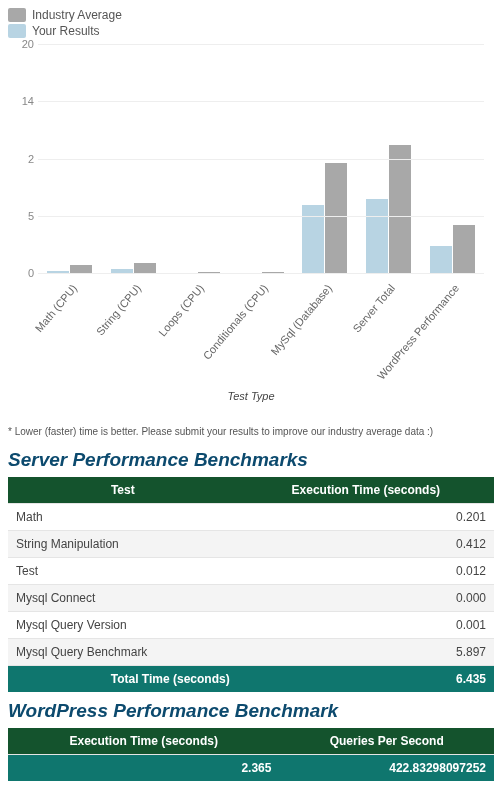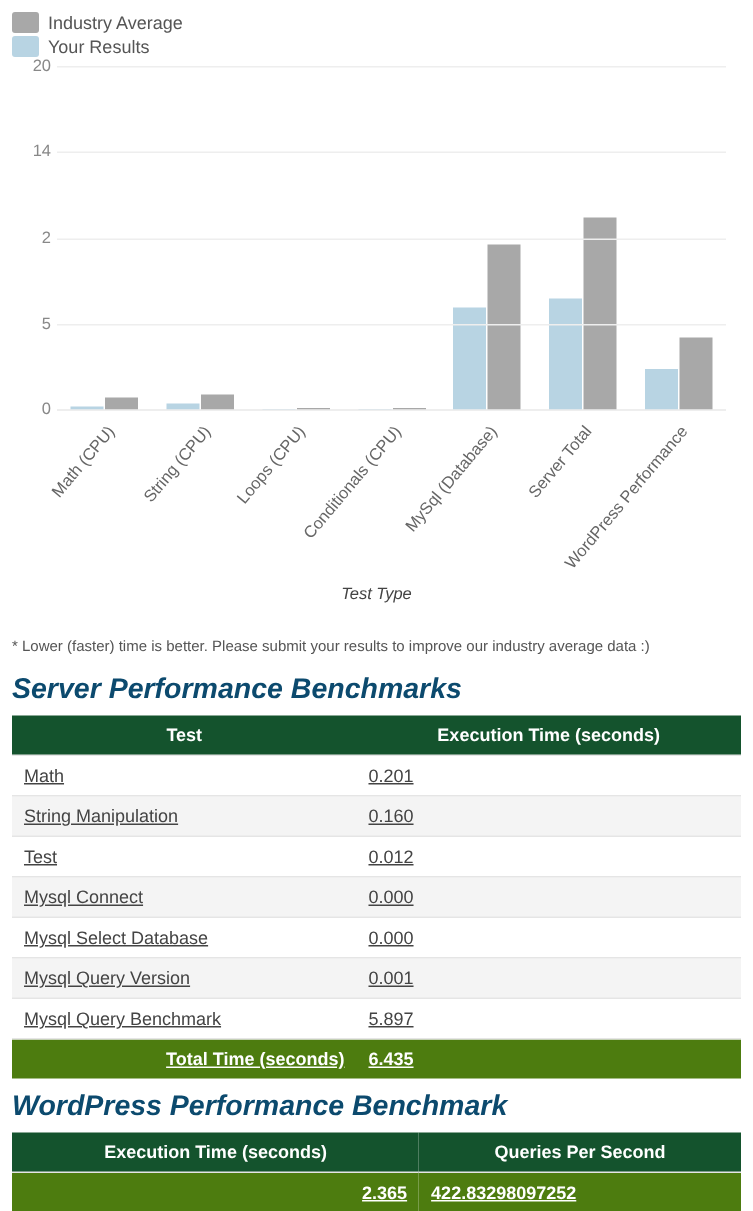--- a/index.html
+++ b/index.html
@@ -16,24 +16,24 @@
   .bar-group { flex: 1; display: flex; align-items: flex-end; justify-content: center; gap: 1px; position: relative; }
   .bar { width: 40%; max-width: 22px; }
   .x-labels { position: absolute; left: 30px; right: 10px; bottom: 0; height: 108px; display: flex; }
   .x-label-cell { flex: 1; position: relative; }
   .x-label { position: absolute; top: 6px; left: 50%; transform-origin: top left; transform: rotate(-50deg) translateX(-100%); white-space: nowrap; font-size: 11px; color: #666; }
   .axis-title { text-align: center; font-size: 11px; font-style: italic; color: #444; margin-top: 6px; margin-bottom: 24px; }
   .footnote { font-size: 10px; color: #555; margin: 12px 0; }
   h2 { font-size: 19px; font-weight: bold; font-style: italic; margin: 8px 0 6px 0; color: #0c4a6e; }
   table { width: 100%; border-collapse: collapse; font-size: 12px; }
   th { background: #14532d; color: #fff; padding: 6px 8px; font-weight: bold; text-align: center; }
-  td { padding: 6px 8px; border-top: 1px solid #e5e5e5; color: #444; text-decoration: underline; }
+  td { padding: 6px 8px; border-top: 1px solid #e5e5e5; color: #444; }
   tbody tr:nth-child(even) td { background: #f4f4f4; }
-  td.num { text-align: left; }
-  tr.total td { background: #4d7c0f; color: #fff; font-weight: bold; }
+  td.num { text-align: right; }
+  tr.total td { background: #0f766e; color: #fff; font-weight: bold; }
   tr.total td.label { text-align: right; }
   .wp-table { margin-top: 6px; }
 </style>
 </head>
 <body>
 
 <div class="legend">
   <div class="legend-item">
     <span class="legend-swatch" style="background:#a8a8a8"></span>
     <span class="legend-label">Industry Average</span>
@@ -123,32 +123,28 @@
       <th>Execution Time (seconds)</th>
     </tr>
   </thead>
   <tbody id="server-rows">
       <tr>
         <td>Math</td>
         <td class="num">0.201</td>
       </tr>
       <tr>
         <td>String Manipulation</td>
-        <td class="num">0.160</td>
+        <td class="num">0.412</td>
       </tr>
       <tr>
         <td>Test</td>
         <td class="num">0.012</td>
       </tr>
       <tr>
         <td>Mysql Connect</td>
-        <td class="num">0.000</td>
-      </tr>
-      <tr>
-        <td>Mysql Select Database</td>
         <td class="num">0.000</td>
       </tr>
       <tr>
         <td>Mysql Query Version</td>
         <td class="num">0.001</td>
       </tr>
       <tr>
         <td>Mysql Query Benchmark</td>
         <td class="num">5.897</td>
       </tr>

